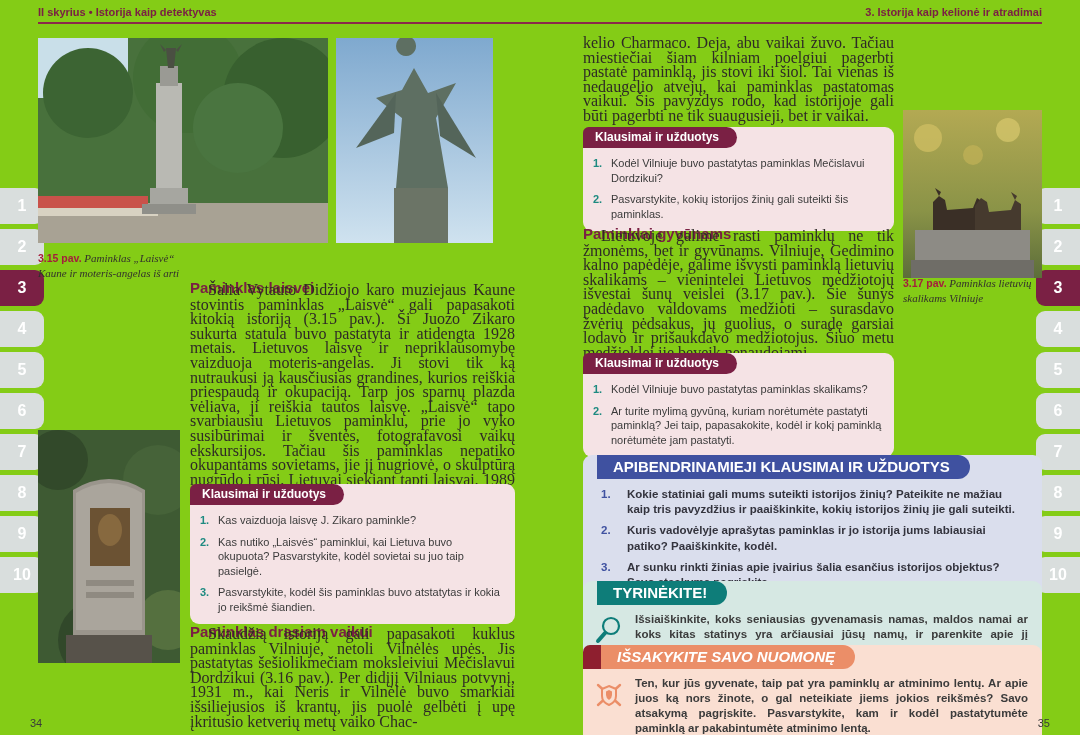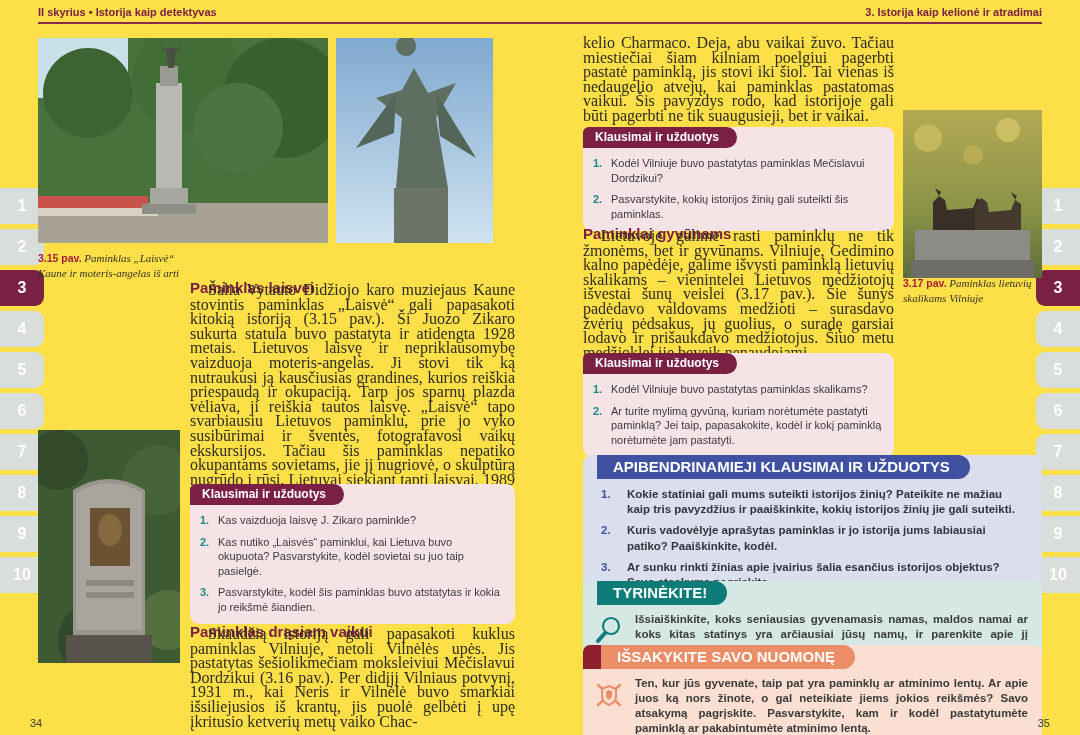--- a/index.html
+++ b/index.html
@@ -1,18 +1,18 @@
 <!DOCTYPE html>
 <html><head>
 <meta charset="utf-8">
 <style>
   * { margin:0; padding:0; box-sizing:border-box; }
   html,body { background:#ffffff; }
   body { font-family:"Liberation Sans","DejaVu Sans",sans-serif; color:#2e2a26; }
-  .spread { position:relative; width:1080px; height:735px; background:#fde047; overflow:hidden; }
+  .spread { position:relative; width:1080px; height:735px; background:#84cc16; overflow:hidden; }
 
   
   .hdr { position:absolute; top:6px; font-size:11px; font-weight:bold; color:#7a2044; }
   .hdr-left { left:38px; }
   .hdr-right { right:38px; }
   .hdr-rule { position:absolute; left:38px; right:38px; top:22px; height:2px; background:#8a2a4a; }
 
   
   .tabcol { position:absolute; top:188px; display:flex; flex-direction:column; }
   .tabcol-left { left:0; }
@@ -55,21 +55,21 @@
   .bluebox .wbox-head { background:#3f51a0; margin-left:14px; border-radius:0 13px 13px 0; }
   .bluebox .qbox-body { padding:8px 16px 10px 18px; }
   .bluebox .qitem { font-weight:bold; color:#33333d; font-size:11.5px; margin-bottom:6px; }
   .bluebox .qnum { flex:0 0 26px; color:#3f51a0; }
 
   .tealbox { background:#d6e8e3; }
   .tealbox .wbox-head { background:#0e7d79; margin-left:14px; border-radius:0 13px 13px 0; }
   .orangebox { background:#fadfd2; }
   .orange-head-row { display:flex; align-items:stretch; }
   .orange-chip { width:18px; background:#8e1f2f; border-radius:7px 0 0 0; }
-  .orangebox .wbox-head { background:#eb8e68; border-radius:0 13px 13px 0; }
+  .orangebox .wbox-head { background:#eb8e68; border-radius:0 13px 13px 0;font-style:italic; }
   .wbox-text { position:relative; padding:7px 14px 10px 52px; font-size:11.5px; font-weight:bold;
                line-height:1.3; color:#3b3b3b; text-align:justify; }
   .wbox-icon { position:absolute; left:10px; top:10px; }
 
   .pagenum { position:absolute; bottom:6px; font-size:11px; color:#3a3a3a; }
   .pagenum-left { left:30px; }
   .pagenum-right { right:30px; }
 </style>
 </head>
 <body>

